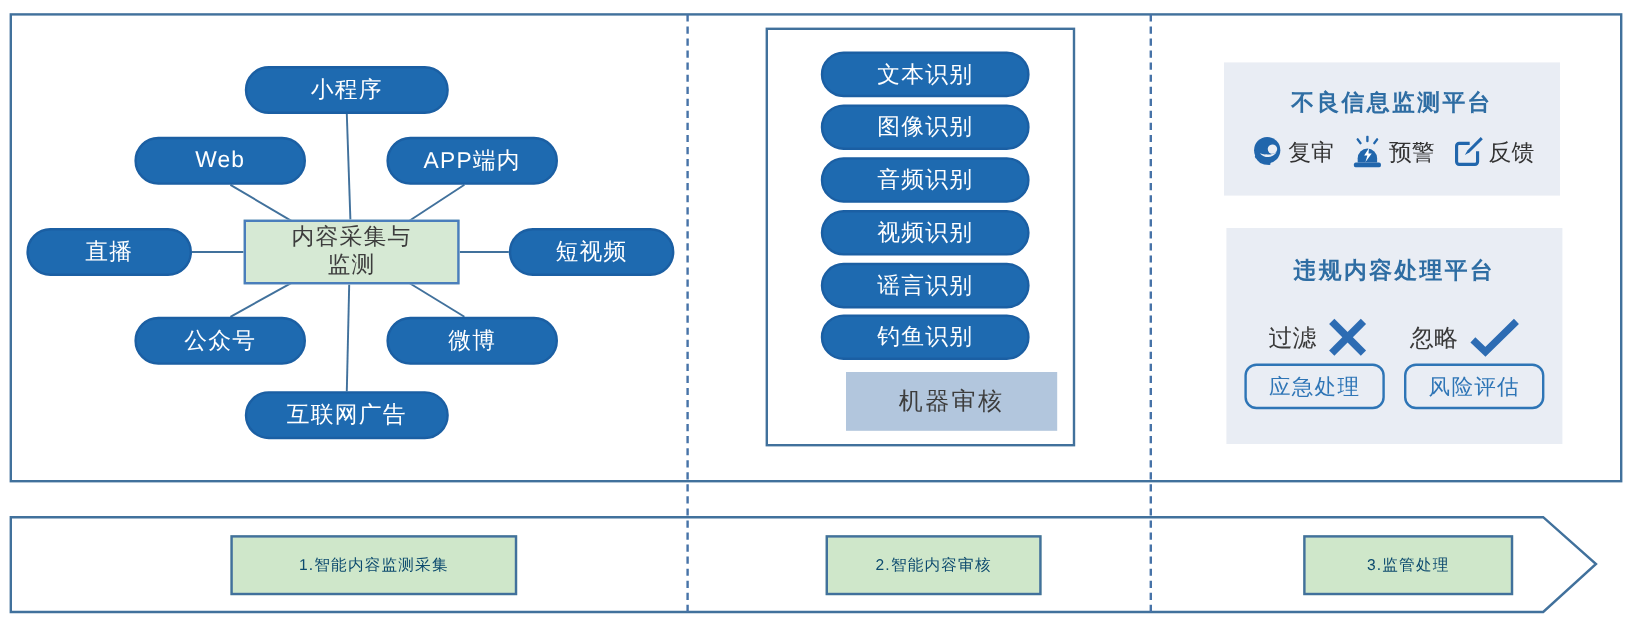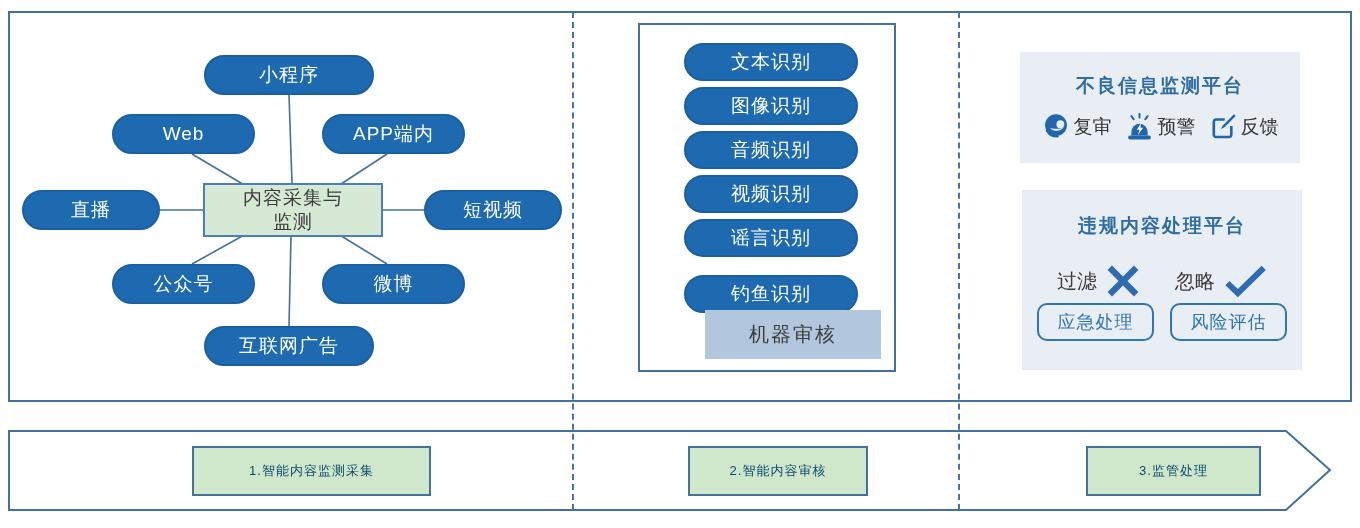--- a/index.html
+++ b/index.html
@@ -92,21 +92,21 @@
   <div>内容采集与</div>
   <div>监测</div>
 </div>
 
 <div class="abs mid-box">
   <div class="abs pill mid-pill" style="top:18px;">文本识别</div>
   <div class="abs pill mid-pill" style="top:62px;">图像识别</div>
   <div class="abs pill mid-pill" style="top:106px;">音频识别</div>
   <div class="abs pill mid-pill" style="top:150px;">视频识别</div>
   <div class="abs pill mid-pill" style="top:194px;">谣言识别</div>
-  <div class="abs pill mid-pill" style="top:250px;">钓鱼识别</div>
+  <div class="abs pill mid-pill" style="top:237px;">钓鱼识别</div>
   <div class="abs machine-box">机器审核</div>
 </div>
 
 <div class="abs panel" style="left:1020px;top:52px;width:280px;height:111px;padding-top:21px;">
   <div class="panel-title">不良信息监测平台</div>
   <div class="icon-row" style="margin-top:13px;">
     <span class="icon-item">
       <svg width="28" height="28" viewBox="0 0 32 32">
         <circle cx="16" cy="15" r="12.5" fill="#2166ac"></circle>
         <path d="M9 18 a10 10 0 0 0 16 -1 a14 14 0 0 1 -10 2 a12 12 0 0 1 -6 -1 z" fill="#e9edf4"></path>

